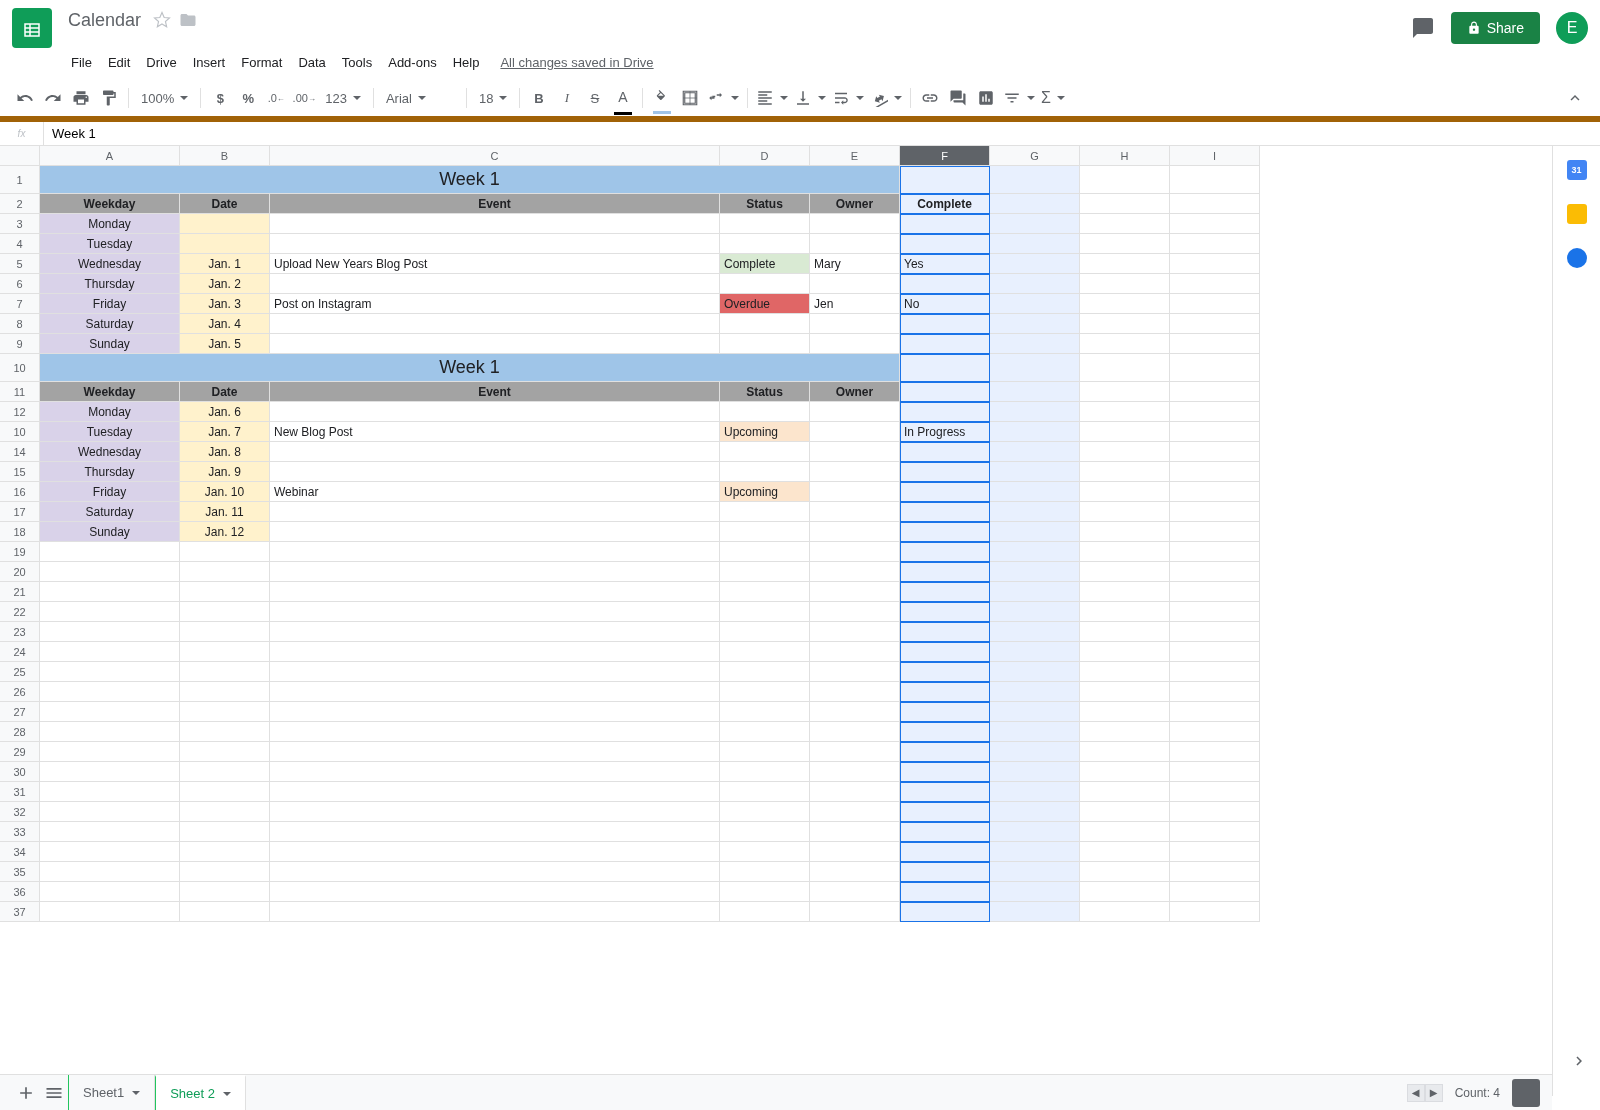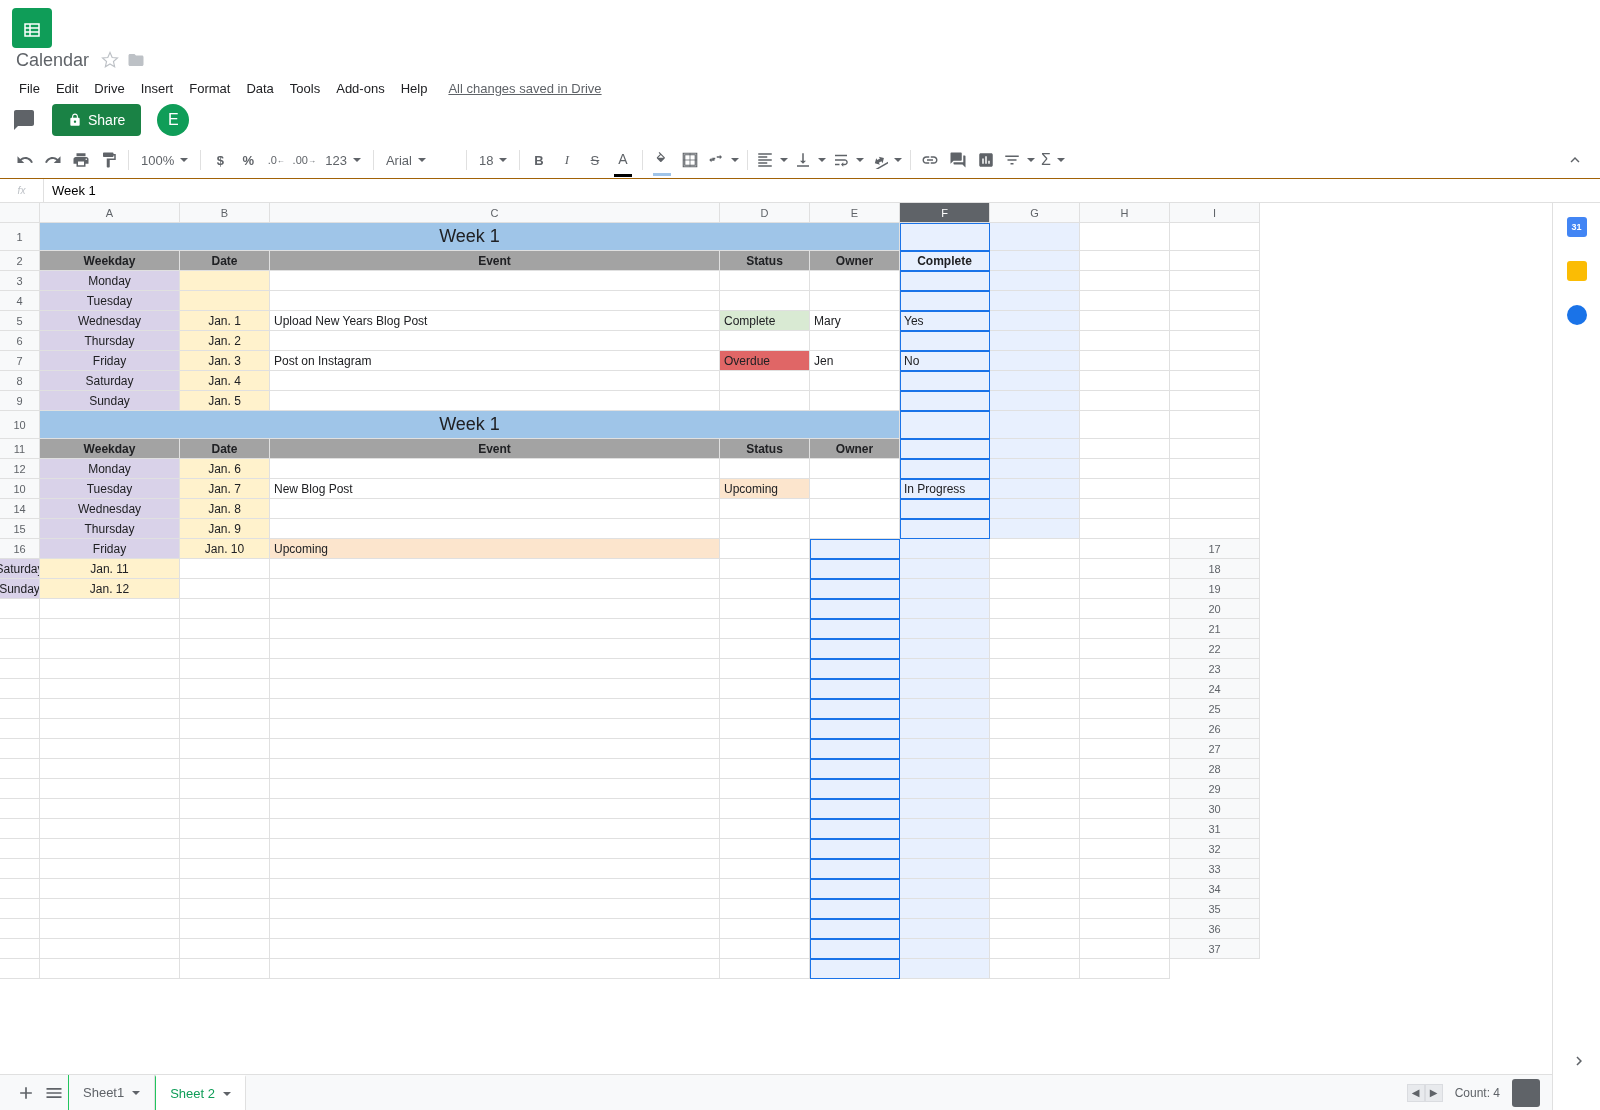--- a/index.html
+++ b/index.html
@@ -1,35 +1,35 @@
 <!DOCTYPE html>
 <html><head>
 <meta charset="utf-8">
 <style>
   * { box-sizing: border-box; margin: 0; padding: 0; }
   body { font-family: Arial, "Helvetica Neue", sans-serif; font-size: 13px; color: #202124; background: #fff; overflow: hidden; }
   
   
-  .header { display: flex; align-items: flex-start; padding: 8px 12px 0; flex-direction: column; }
+  .header { display: flex; align-items: flex-start; padding: 8px 12px 0; }
   .logo-cell { width: 40px; height: 40px; background: #0f9d58; border-radius: 4px; display: flex; align-items: center; justify-content: center; margin-right: 12px; }
   .logo-cell svg { fill: #fff; }
   .doc-meta { flex: 1; }
   .doc-title-row { display: flex; align-items: center; gap: 8px; height: 24px; }
   .doc-title { font-size: 18px; color: #5f6368; padding: 0 4px; }
   .star-icon, .folder-icon { width: 18px; height: 18px; fill: #bdc1c6; cursor: pointer; }
-  .menu-bar { display: flex; align-items: center; gap: 2px; height: 24px; margin-top: 4px; }
+  .menu-bar { display: flex; align-items: center; gap: 2px; height: 24px; margin-top: 18px; }
   .menu-item { padding: 2px 7px; font-size: 13px; color: #202124; cursor: pointer; border-radius: 3px; }
   .save-status { color: #5f6368; text-decoration: underline; margin-left: 12px; font-size: 13px; cursor: pointer; }
   .header-right { display: flex; align-items: center; gap: 16px; margin-top: 4px; }
   .comments-icon { width: 24px; height: 24px; fill: #5f6368; cursor: pointer; }
   .share-btn { background: #1a8245; color: #fff; border: none; border-radius: 4px; padding: 8px 16px; font-size: 14px; font-weight: 500; display: flex; align-items: center; gap: 6px; cursor: pointer; }
   .avatar { width: 32px; height: 32px; border-radius: 50%; background: #0f9d58; color: #fff; display: flex; align-items: center; justify-content: center; font-size: 16px; cursor: pointer; }
 
   
-  .toolbar-wrap { border-bottom: 1px solid #a16207; margin-top: 6px; }
+  .toolbar-wrap { border-bottom: 6px solid #a16207; margin-top: 6px; }
   .toolbar { display: flex; align-items: center; padding: 4px 12px; gap: 2px; height: 36px; }
   .tb-btn { width: 26px; height: 26px; display: flex; align-items: center; justify-content: center; border-radius: 3px; cursor: pointer; fill: #5f6368; color:#5f6368; }
   .tb-sep { width: 1px; height: 20px; background: #e0e0e0; margin: 0 4px; }
   .tb-drop { display: flex; align-items: center; padding: 0 6px; height: 26px; cursor: pointer; color: #5f6368; font-size: 13px; gap: 4px; border-radius: 3px; }
   .tb-caret { width: 0; height: 0; border-left: 4px solid transparent; border-right: 4px solid transparent; border-top: 4px solid #5f6368; margin-left: 2px; }
   .font-select { width: 80px; }
   .size-select { width: 40px; }
   .text-color-ind { width:18px; height:3px; background:#000; position:relative; top:7px;}
   .fill-color-ind { width:18px; height:3px; background:#a0c4e8; position:relative; top:7px;}
   .toolbar-collapse { margin-left: auto; }
@@ -415,20 +415,21 @@
         <div class="cell"></div>
         <div class="cell "></div>
         <div class="cell"></div>
         <div class="cell col-f-g col-f-sel"></div>
         <div class="cell col-f-g"></div>
         <div class="cell"></div>
         <div class="cell"></div>
         <div class="row-header">16</div>
         <div class="cell weekday">Friday</div>
         <div class="cell date">Jan. 10</div>
+        <div class="cell">Webinar</div>
         <div class="cell status-upcoming">Upcoming</div>
         <div class="cell"></div>
         <div class="cell col-f-g col-f-sel"></div>
         <div class="cell col-f-g"></div>
         <div class="cell"></div>
         <div class="cell"></div>
         <div class="row-header">17</div>
         <div class="cell weekday">Saturday</div>
         <div class="cell date">Jan. 11</div>
         <div class="cell"></div>

